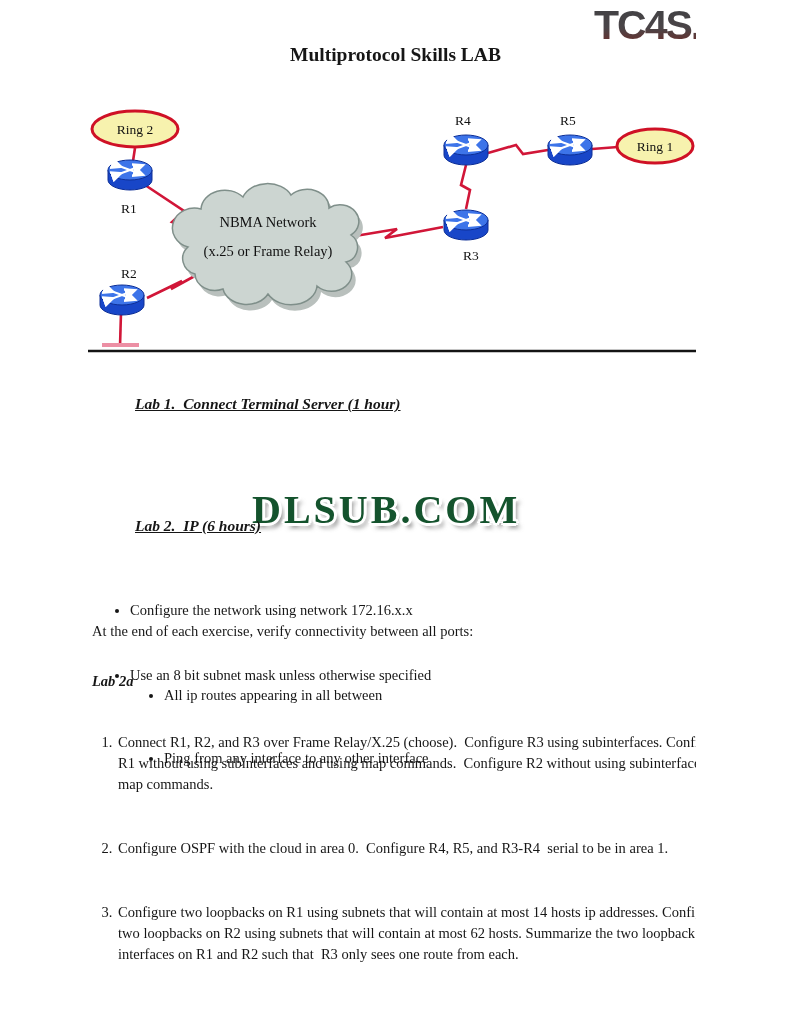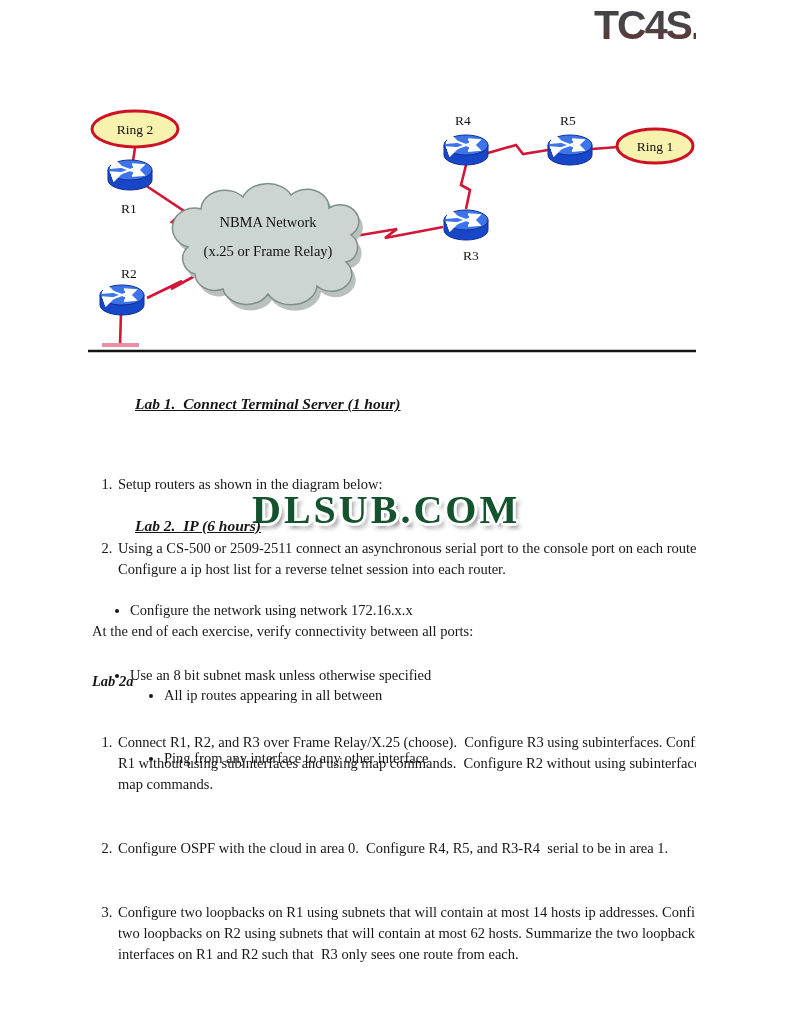--- a/index.html
+++ b/index.html
@@ -81,20 +81,21 @@
   .diagram text { font-family:"Liberation Serif", serif; fill:#111; }
 </style>
 </head>
 <body>
 
 <div class="page">
 
   <div class="tc4s-logo">TC4S.net</div>
   <div class="dlsub-logo">DLSUB.COM</div>
 
+  <div class="doc-title">Multiprotocol Skills LAB</div>
 
   <svg class="diagram" width="620" height="262" viewBox="0 0 620 262">
     <defs>
       <marker id="ah" markerWidth="7" markerHeight="7" refX="4" refY="3" orient="auto">
         <path d="M0,0 L6.5,3 L0,6 Z" fill="#ffffff"></path>
       </marker>
       <g id="routerGlyph">
         <path d="M-22,-2 L-22,8 A22,10 0 0 0 22,8 L22,-2 Z" fill="#1846c8" stroke="#0e2f96" stroke-width="1"></path>
         <ellipse cx="0" cy="-2" rx="22" ry="10" fill="#3d74e9" stroke="#0e2f96" stroke-width="1"></ellipse>
         <line x1="-11" y1="-6" x2="11" y2="2" stroke="#ffffff" stroke-width="2" marker-start="url(#ah)" marker-end="url(#ah)"></line>
@@ -137,24 +138,20 @@
     <text x="44" y="118" font-size="13.5" text-anchor="middle">R1</text>
     <text x="44" y="183" font-size="13.5" text-anchor="middle">R2</text>
     <text x="386" y="165" font-size="13.5" text-anchor="middle">R3</text>
     <text x="378" y="30" font-size="13.5" text-anchor="middle">R4</text>
     <text x="483" y="30" font-size="13.5" text-anchor="middle">R5</text>
 
     <line x1="3" y1="256" x2="615" y2="256" stroke="#141414" stroke-width="2.4"></line>
   </svg>
 
   <div class="lab-heading" style="top:395px;">Lab 1.  Connect Terminal Server (1 hour)</div>
-  <ol class="num-list body-text" style="top:432px;">
-    <li>Setup routers as shown in the diagram below:</li>
-    <li>Using a CS-500 or 2509-2511 connect an asynchronous serial port to the console port on each router.  Configure a ip host list for a reverse telnet session into each router.</li>
-  </ol>
 
   <div class="lab-heading" style="top:517px;">Lab 2.  IP (6 hours)</div>
   <ul class="bold-bullets body-text">
     <li>Configure the network using network 172.16.x.x</li>
     <li>Use an 8 bit subnet mask unless otherwise specified</li>
   </ul>
 
   <div class="verify-para body-text">At the end of each exercise, verify connectivity between all ports:</div>
   <ul class="sub-bullets body-text">
     <li>All ip routes appearing in all between</li>

